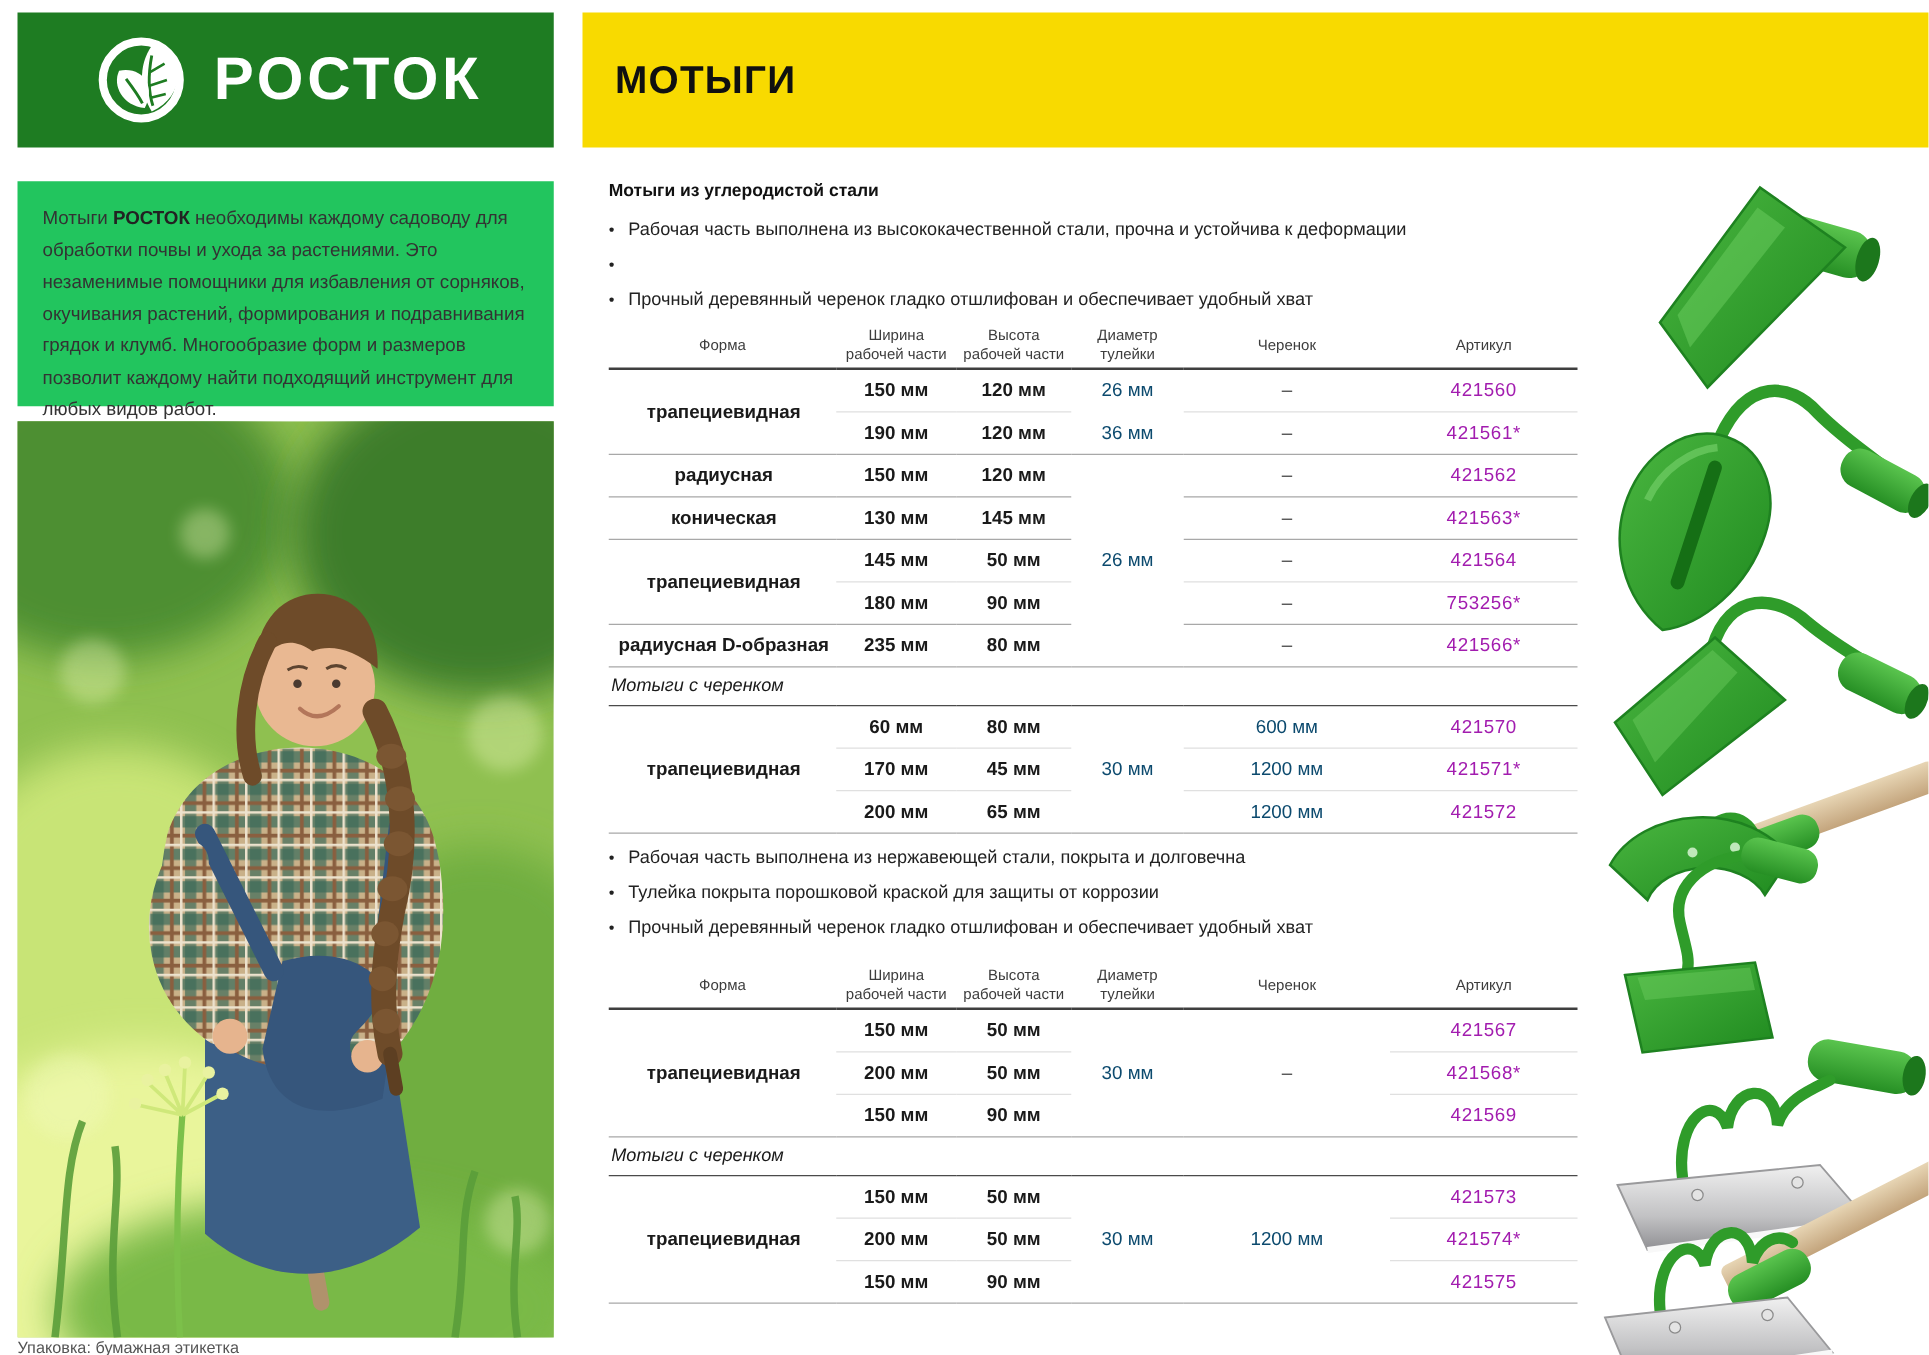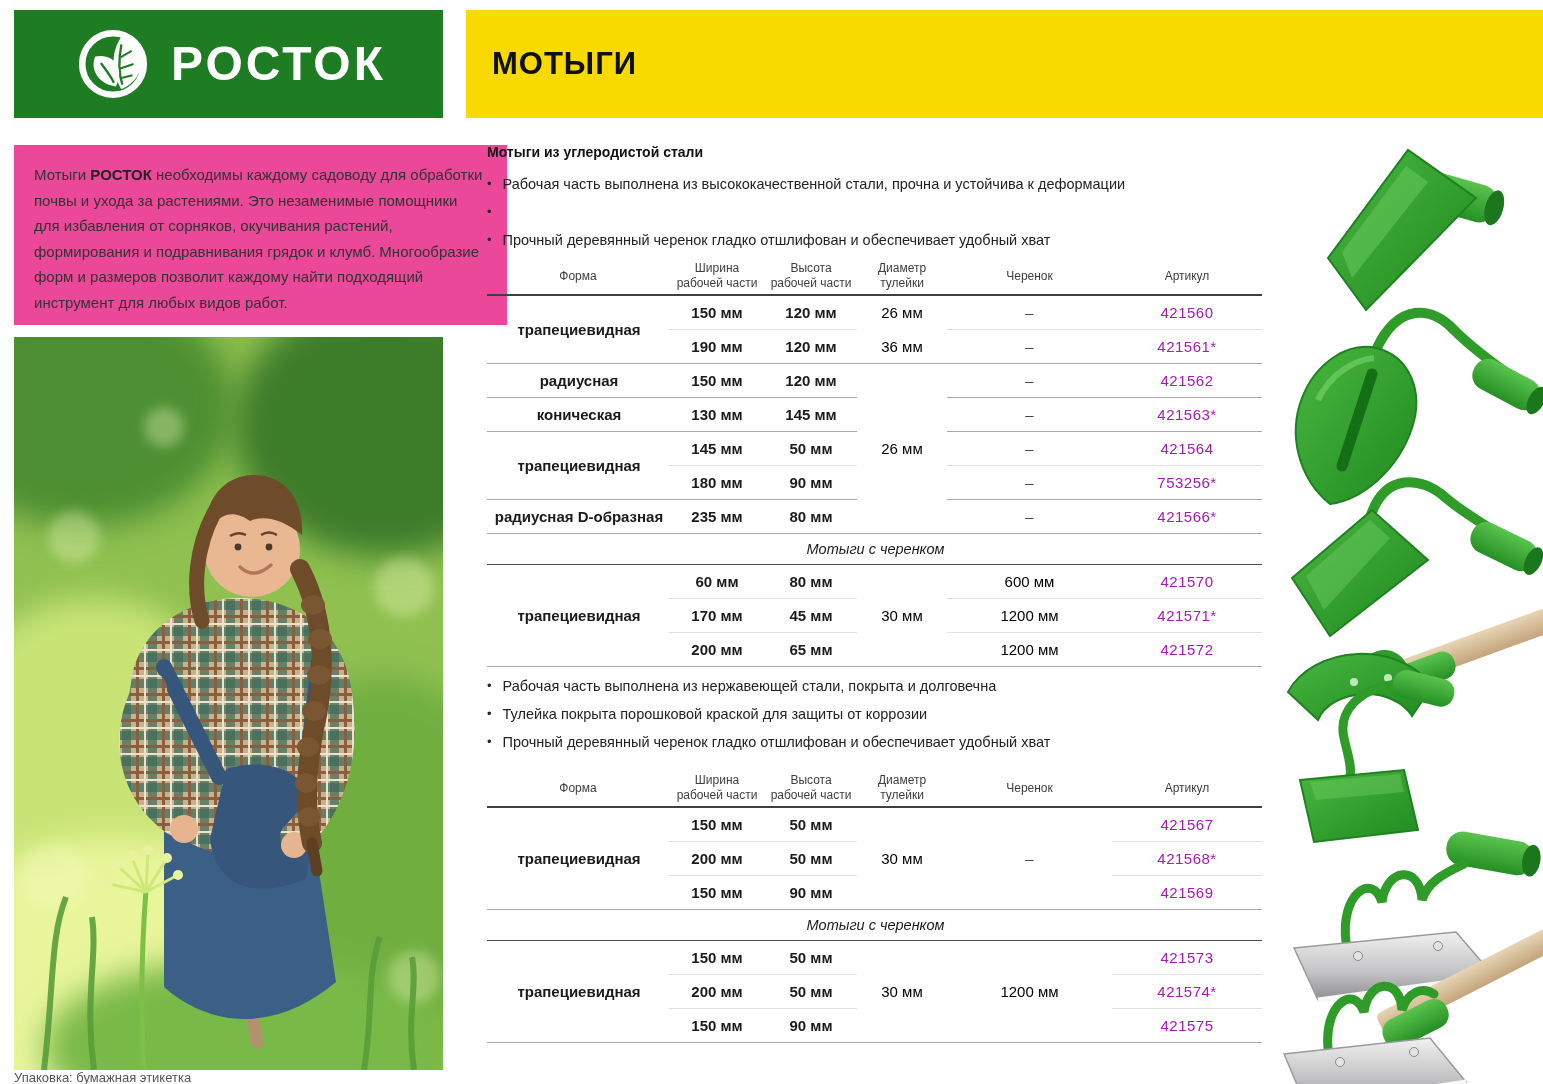--- a/index.html
+++ b/index.html
@@ -8,21 +8,21 @@
 
   
   .logo-box{position:absolute;left:14px;top:10px;width:429px;height:108px;background:#1e7c22;
             display:flex;align-items:center;justify-content:center;gap:16px;}
   .brand-text{color:#fff;font-size:48px;font-weight:bold;letter-spacing:3px;line-height:1;}
   .banner{position:absolute;left:466px;top:10px;width:1077px;height:108px;background:#f8da00;
           display:flex;align-items:center;}
   .banner-title{font-size:31px;font-weight:bold;color:#101010;margin-left:26px;letter-spacing:1px;}
 
   
-  .intro-box{position:absolute;left:14px;top:145px;width:493px;height:180px;background:#ec4899;
+  .intro-box{position:absolute;left:14px;top:145px;width:429px;height:180px;background:#22c55e;
              box-sizing:border-box;padding:17px 20px 0 20px;font-size:15px;line-height:25.5px;color:#333;}
   .intro-box b{color:#222;}
 
   
   .photo{position:absolute;left:14px;top:337px;width:429px;height:733px;display:block;}
   .caption{position:absolute;left:14px;top:1070px;font-size:13px;color:#555;}
 
   
   .tools{position:absolute;left:1280px;top:140px;width:263px;height:944px;display:block;}
 
@@ -36,26 +36,26 @@
   .bullets .dot{font-size:13px;line-height:28px;color:#222;}
 
   
   table{border-collapse:collapse;table-layout:fixed;width:775px;margin-top:4px;}
   #sec-stainless table{margin-top:14px;}
   th{font-size:12px;color:#3d3d3d;font-weight:normal;white-space:pre-line;text-align:center;
      vertical-align:middle;height:36px;line-height:15px;border-bottom:2px solid #3f3f3f;padding:0;}
   td{height:33px;text-align:center;vertical-align:middle;font-size:15px;padding:0;}
   td.form{text-align:center;font-weight:bold;color:#1a1a1a;padding-left:2px;}
   td.val{font-weight:bold;color:#1a1a1a;}
-  td.dim,td.han{color:#000000;}
+  td.dim,td.han{color:#0c4a6e;}
   td.dash{color:#444;}
   td.art{color:#a21caf;letter-spacing:0.5px;}
   td.bl{border-bottom:1px solid #e0e0e0;}
   td.bd{border-bottom:1px solid #a8a8a8;}
-  td.sub{height:30px;text-align:center;font-style:italic;font-size:14.5px;color:#1a1a1a;
+  td.sub{height:30px;text-align:left;font-style:italic;font-size:14.5px;color:#1a1a1a;
          border-bottom:1px solid #4a4a4a;padding-left:2px;}
 </style>
 </head>
 <body>
 
 <div class="page">
 
   <div class="logo-box">
     <svg width="84" height="84" viewBox="0 0 90 90" aria-hidden="true">
       <circle cx="45" cy="45" r="33" fill="none" stroke="#ffffff" stroke-width="7"></circle>

